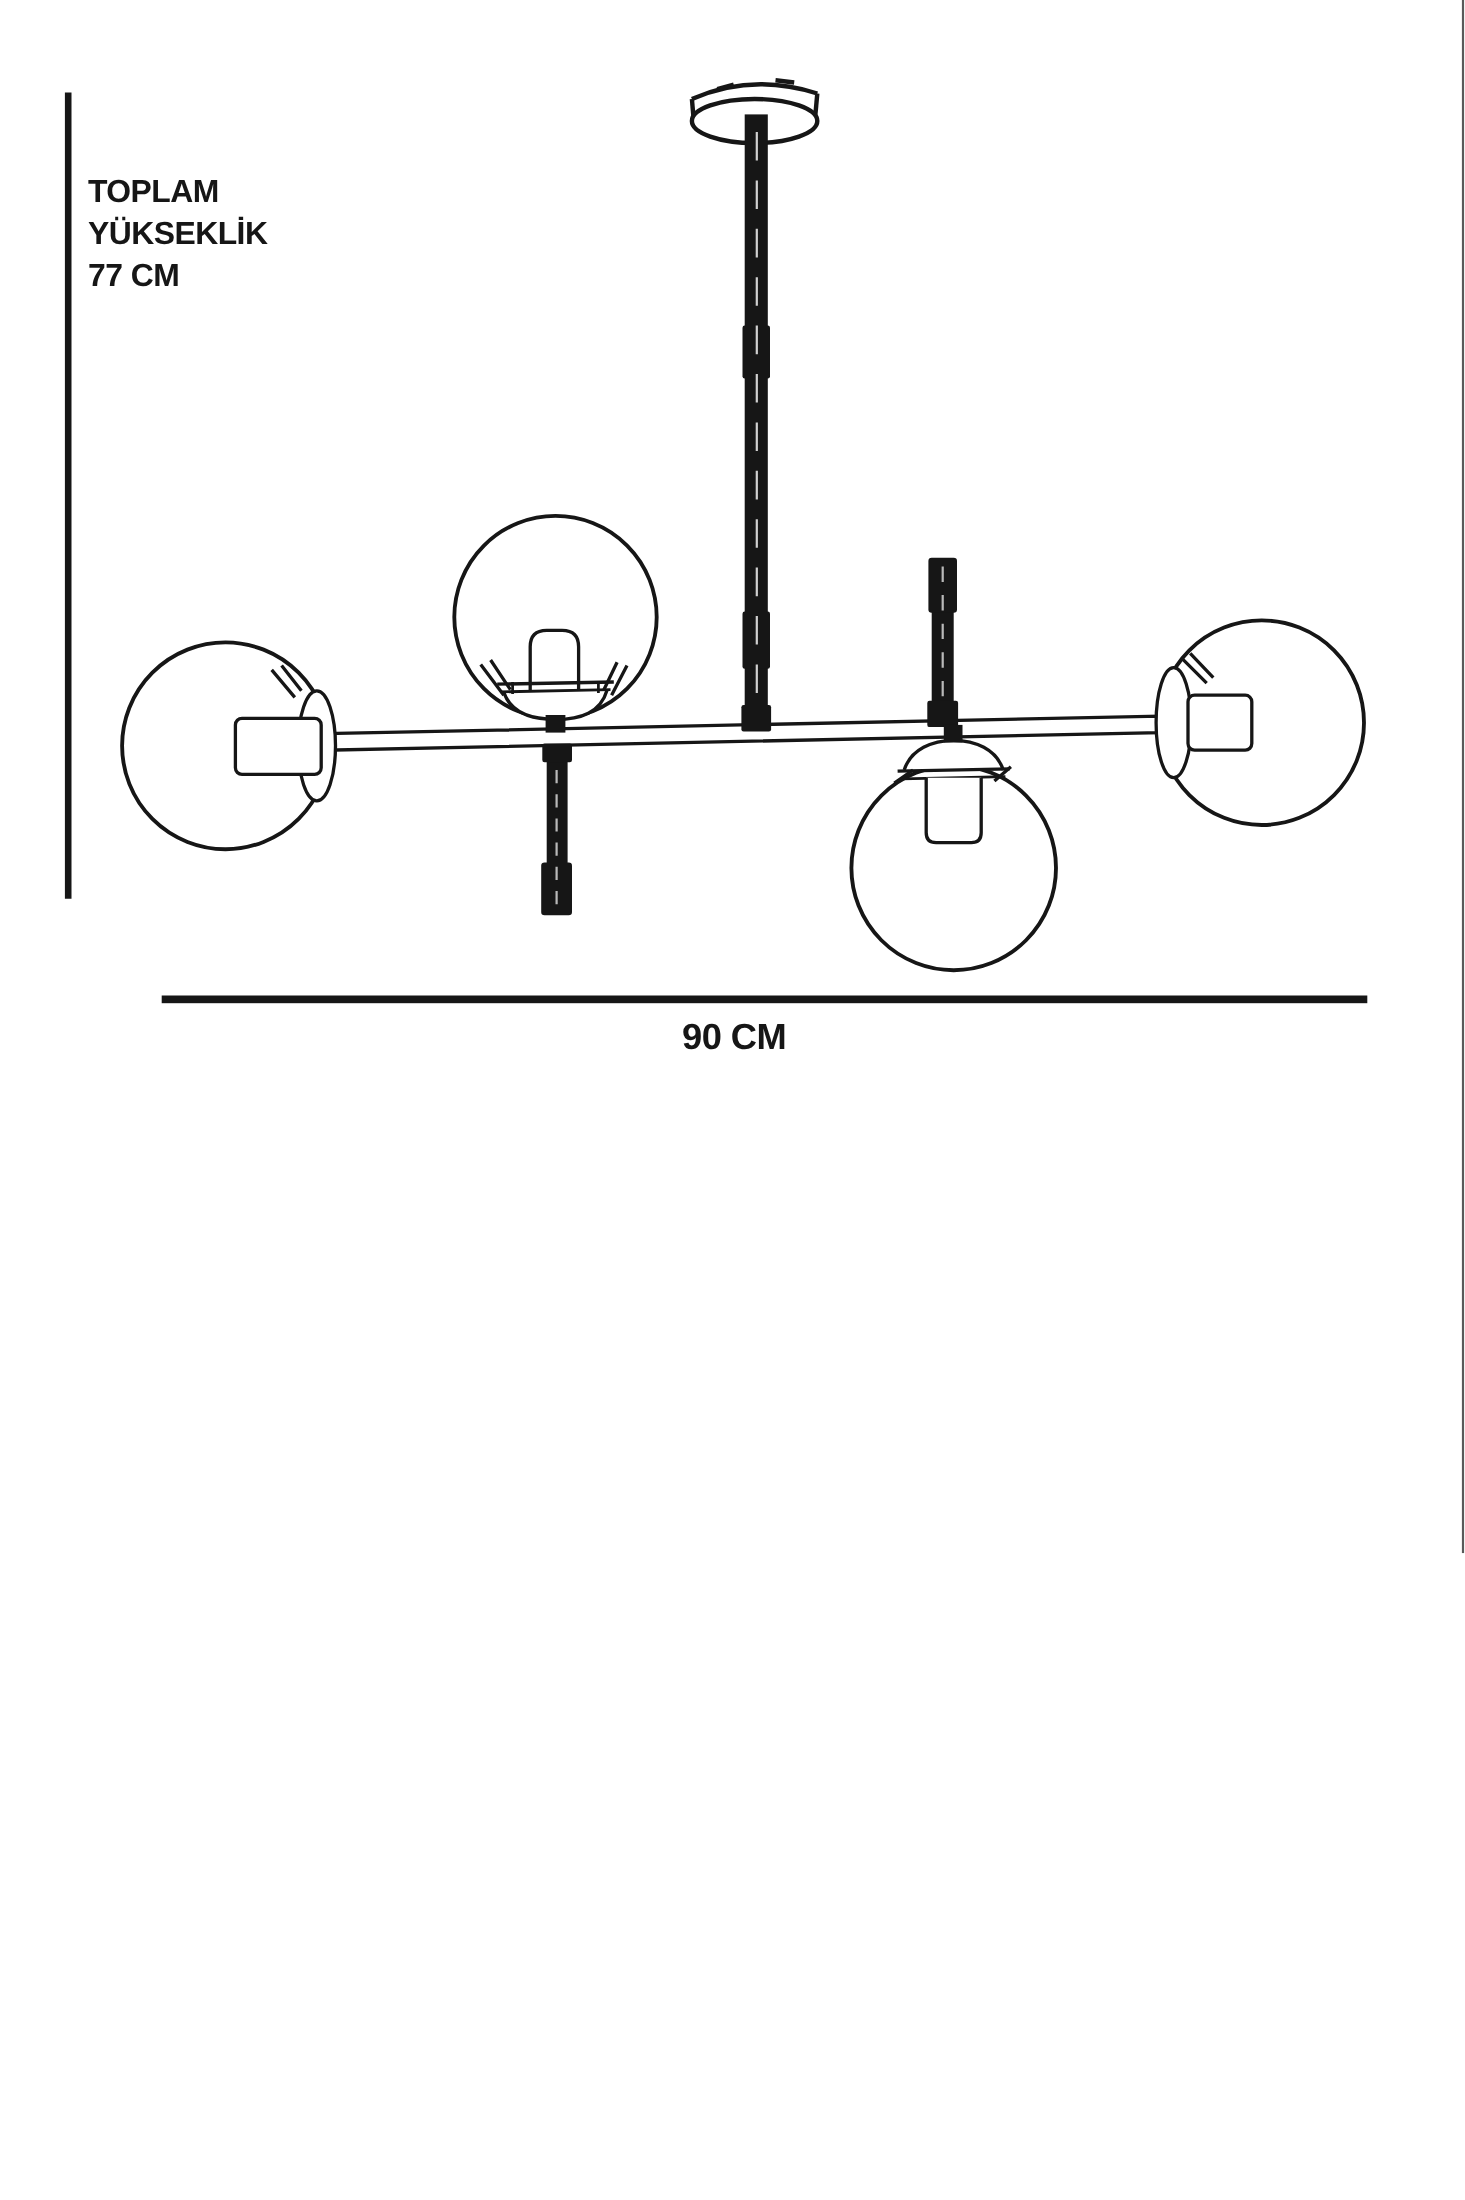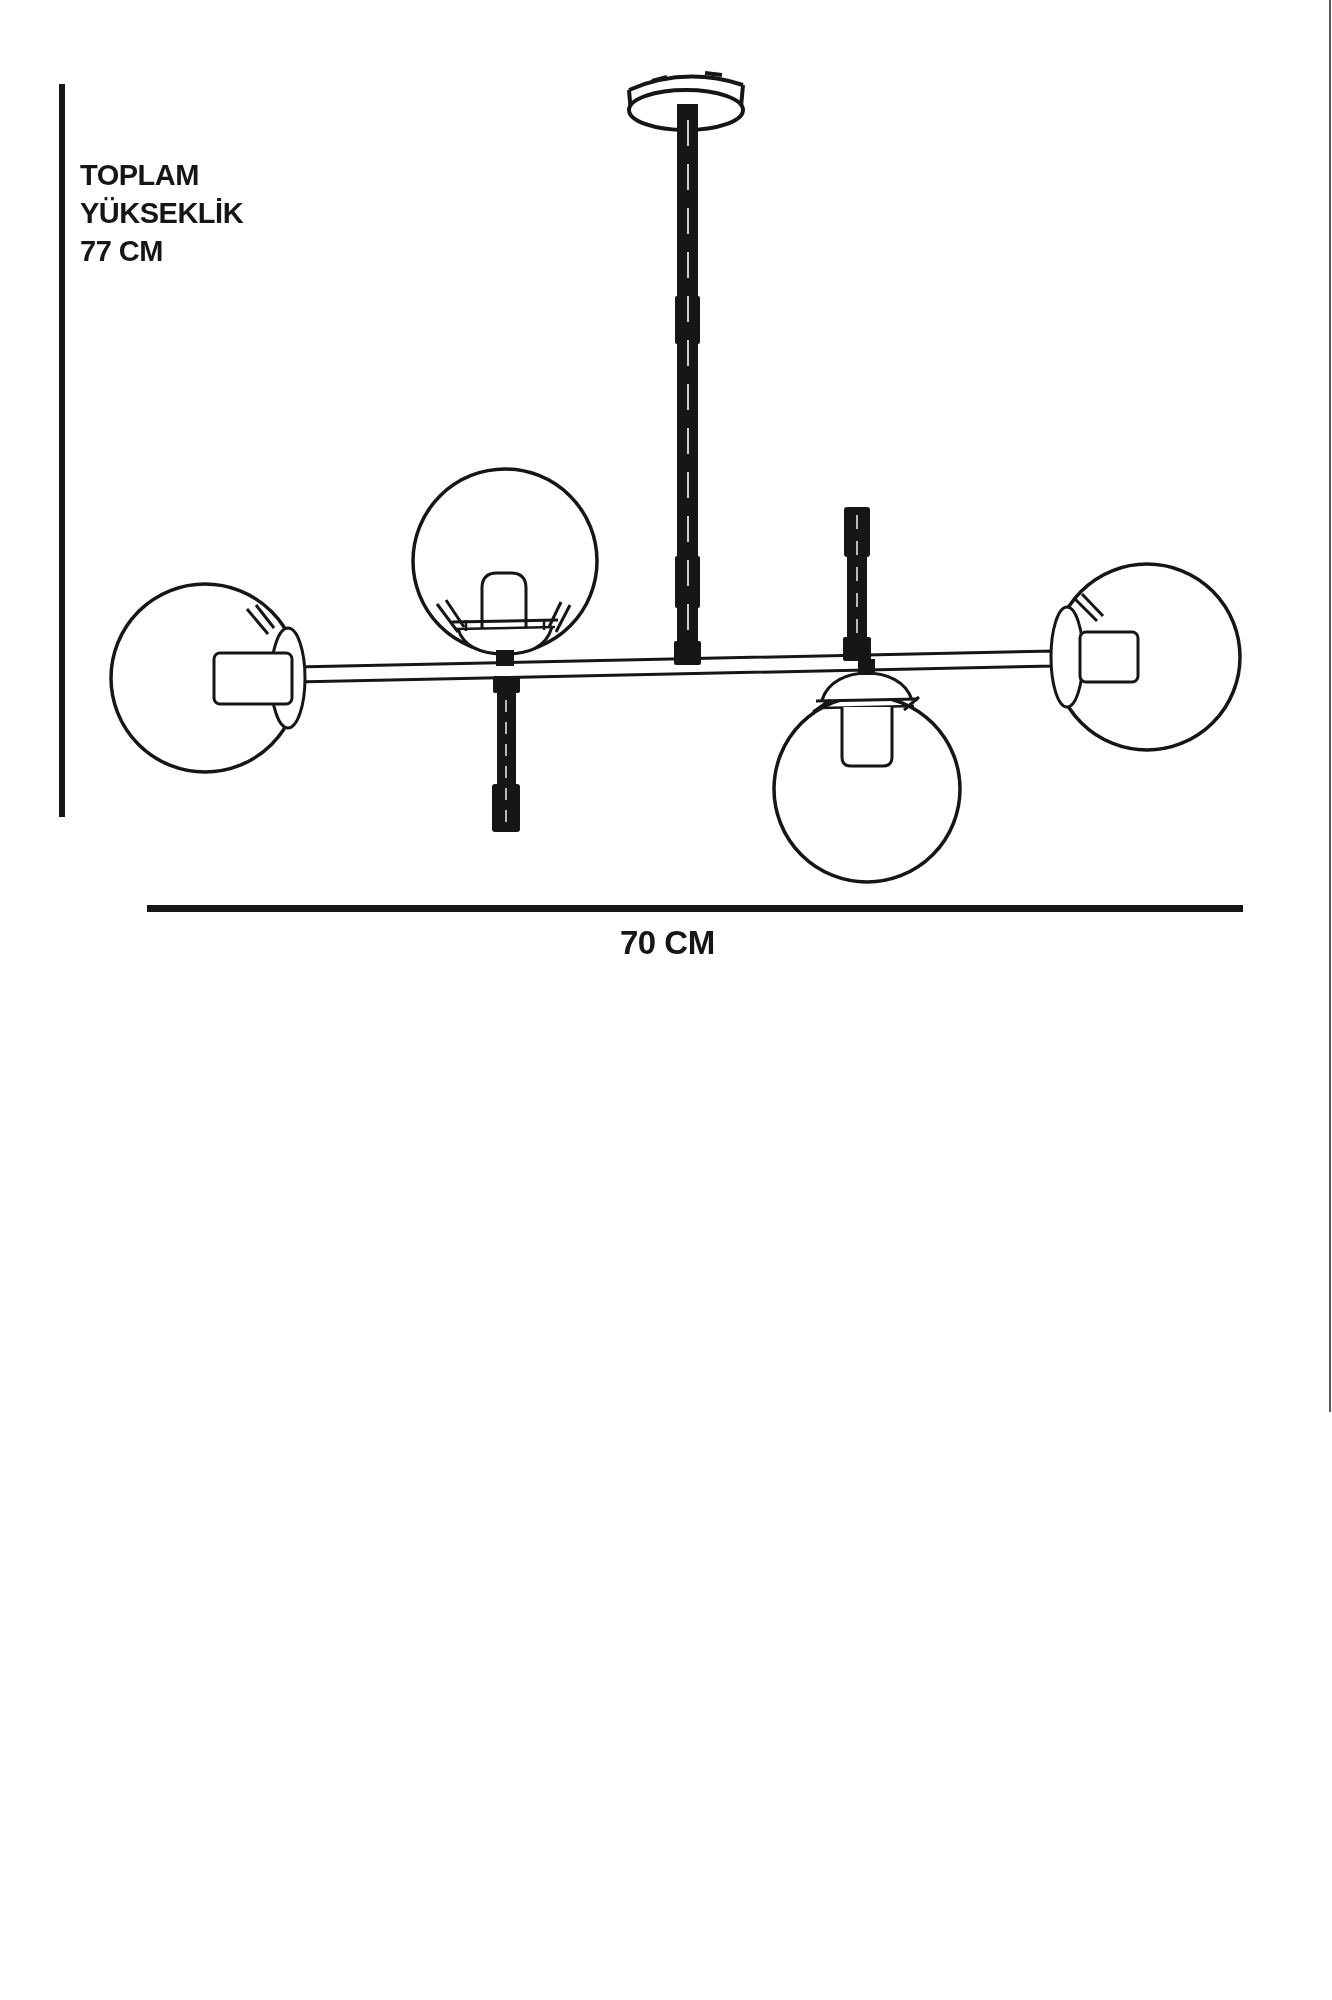--- a/index.html
+++ b/index.html
@@ -116,15 +116,15 @@
 
     <line x1="1330" y1="0" x2="1330" y2="2000" stroke="#3d3d3d" stroke-width="2" opacity="0.85"></line>
   </svg>
 
   <div class="height-label">
     <div>TOPLAM</div>
     <div>YÜKSEKLİK</div>
     <div>77 CM</div>
   </div>
 
-  <div class="width-label">70 CM</div>
+  <div class="width-label">90 CM</div>
 
 </div>
 
 </body></html>

